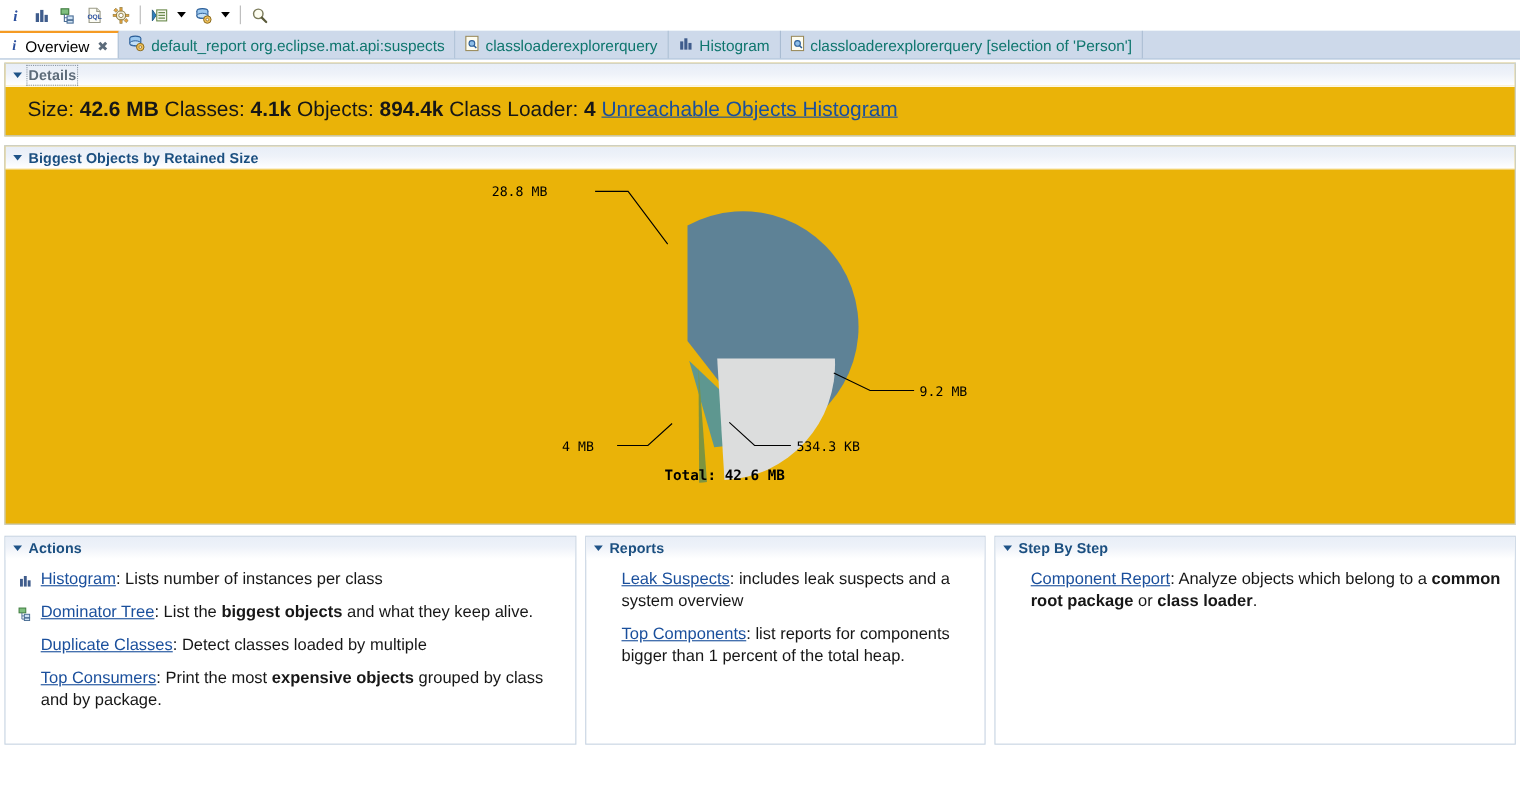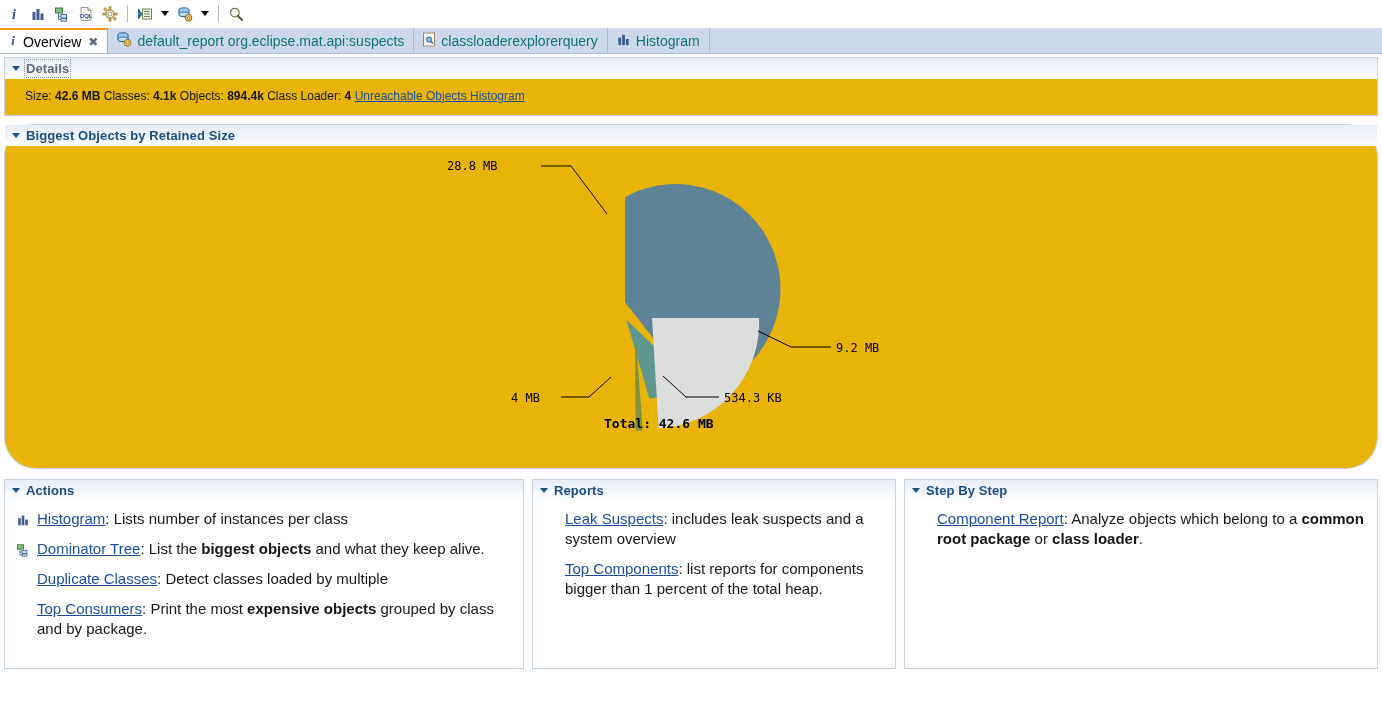--- a/index.html
+++ b/index.html
@@ -109,21 +109,21 @@
   }
   .section-title.focused {
     outline: 1px dotted #8a96a3;
     outline-offset: 1px;
     color: #5d6b79;
   }
 
   
   #details-body {
     padding: 10px 0 12px 20px;
-    font-size: 12px;
+    font-size: 19px;
     color: #171717;
   }
   #details-body b { font-weight: bold; }
   .link {
     color: #1a4f9c;
     text-decoration: underline;
     cursor: pointer;
   }
 
   
@@ -313,20 +313,30 @@
     <span class="ic">
       <svg width="15" height="15" viewBox="0 0 16 16">
         <rect x="2.5" y="6" width="3" height="8" fill="#3f5c8c"></rect>
         <rect x="6.5" y="3" width="3" height="11" fill="#3f5c8c"></rect>
         <rect x="10.5" y="7.5" width="3" height="6.5" fill="#3f5c8c"></rect>
       </svg>
     </span>
     <span>Histogram</span>
   </div>
 
+  <div class="tab">
+    <span class="ic">
+      <svg width="14" height="15" viewBox="0 0 14 15">
+        <rect x="1.5" y="1" width="11" height="13" fill="#fdfdf2" stroke="#9a8a5a" stroke-width="1"></rect>
+        <circle cx="7" cy="7.5" r="2.6" fill="#8fbfe8" stroke="#2c5f99" stroke-width="1"></circle>
+        <path d="M8.8 9.4 L11 11.6" stroke="#2c5f99" stroke-width="1.4"></path>
+      </svg>
+    </span>
+    <span>classloaderexplorerquery [selection of 'Person']</span>
+  </div>
 
   <div class="tab-filler"></div>
 </div>
 
 <div class="section" style="margin-top:3px;">
   <div class="section-hdr">
     <span class="twisty"></span>
     <span class="section-title focused">Details</span>
   </div>
   <div id="details-body">
@@ -335,21 +345,21 @@
     <span>Classes:</span>
     <b>4.1k</b>
     <span>Objects:</span>
     <b>894.4k</b>
     <span>Class Loader:</span>
     <b>4</b>
     <a class="link">Unreachable Objects Histogram</a>
   </div>
 </div>
 
-<div class="section" id="pie-section" style="margin-top:8px;border-radius:32px;">
+<div class="section" id="pie-section" style="margin-top:8px;">
   <div class="section-hdr">
     <span class="twisty"></span>
     <span class="section-title">Biggest Objects by Retained Size</span>
   </div>
   <div id="pie-wrap">
     <svg id="pie-svg" width="560" height="300" viewBox="0 0 560 300">
       <g>
 
         <path d="M 214 156 L 214 51 A 105 105 0 1 1 284.2 246.2 Z" fill="#5e8296"></path>
 

